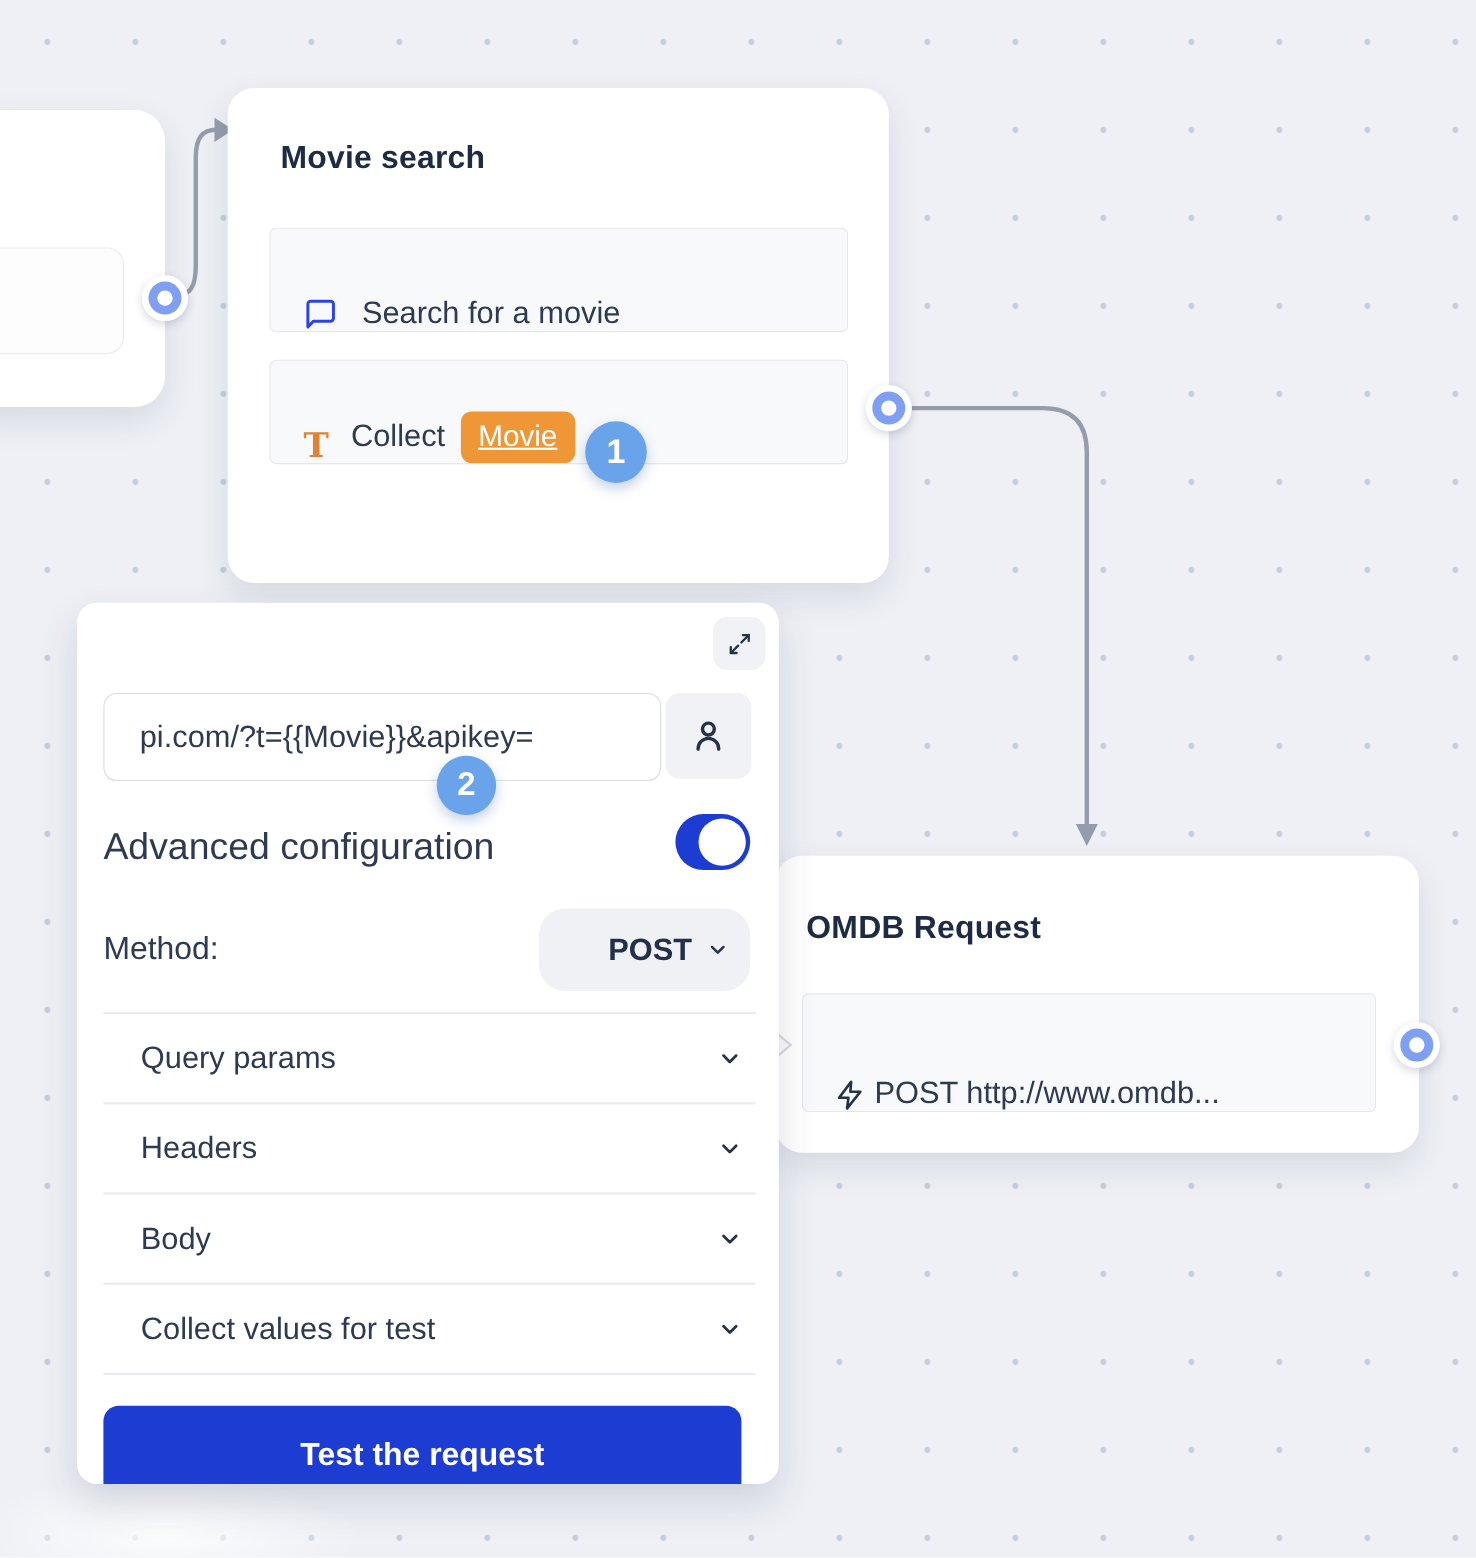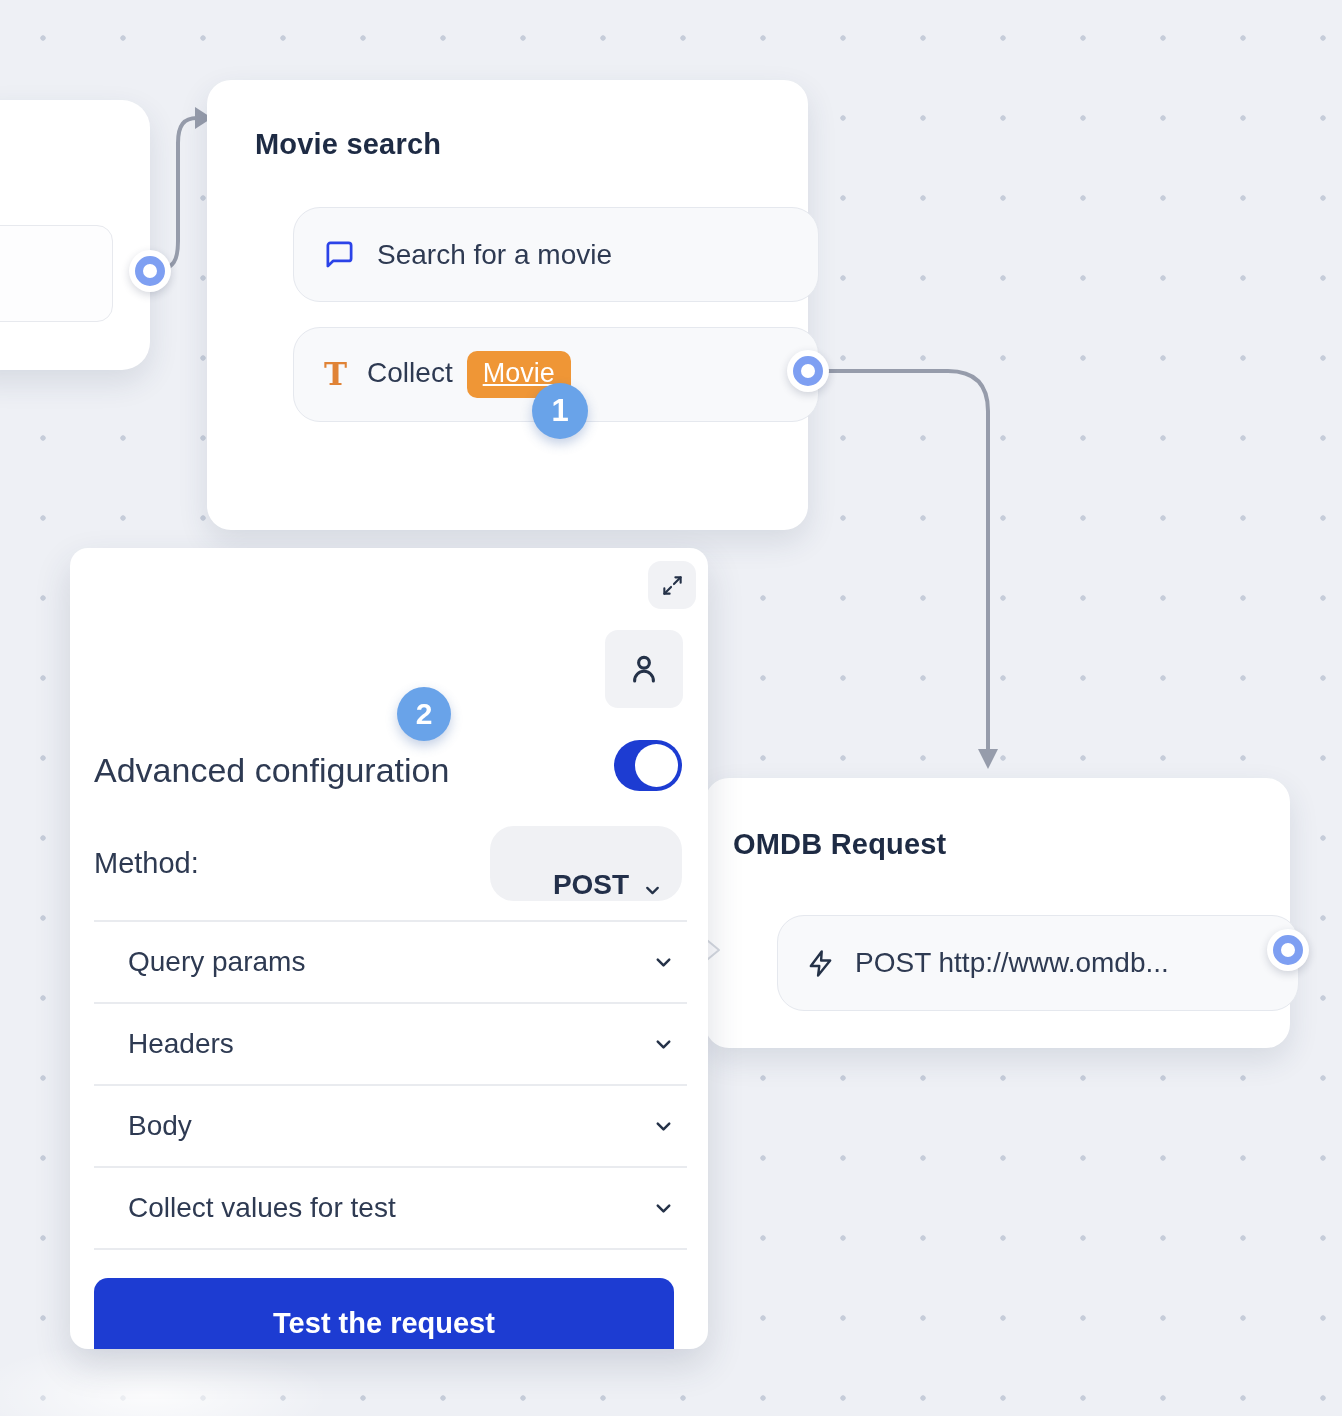--- a/index.html
+++ b/index.html
@@ -23,36 +23,36 @@
   .left-card{ left:-40px; top:100px; width:190px; height:270px; border-radius:28px; z-index:2; }
   .left-card .stub-item{
     position:absolute; left:16px; top:125px; width:137px; height:97px;
     background:#fdfdfe; border:1.5px solid #e7e9ee; border-radius:16px;
   }
 
   .movie-card{ left:207px; top:80px; width:601px; height:450px; z-index:3; }
   .node-title{ position:absolute; left:48px; top:48px; font-size:29px; font-weight:bold; color:#1e2b44; letter-spacing:.2px; }
 
   .node-item{
-    position:absolute; display:flex; align-items:center;
-    background:#f8f9fb; border:1.5px solid #e5e8ee; border-radius:27px;
-    font-size:28px; color:#2e3a52;margin-left:48px;
+    position:absolute; display:flex; align-items:flex-end;
+    background:#f8f9fb; border:1.5px solid #e5e8ee; border-radius:6px;
+    font-size:28px; color:#2e3a52;
   }
   .movie-card .item-1{ left:38px; top:127px; width:526px; height:95px; padding-left:30px; gap:22px; }
   .movie-card .item-2{ left:38px; top:247px; width:526px; height:95px; padding-left:30px; gap:20px; }
 
   .t-glyph{ font-family:"DejaVu Serif", serif; font-weight:bold; font-size:31px; color:#e08336; line-height:1; }
   .var-chip{
     display:inline-block; background:#ef9636; color:#ffffff; font-size:27px;
     border-radius:10px; padding:7px 16px 9px 16px; margin-left:14px;text-decoration:underline;
   }
 
   .omdb-card{ left:705px; top:778px; width:585px; height:270px; z-index:2; }
   .omdb-card .node-title{ left:28px; top:50px; }
-  .omdb-card .item-1{ left:24px; top:137px; width:522px; height:96px; padding-left:28px; gap:20px; }
+  .omdb-card .item-1{ left:24px; top:125px; width:522px; height:108px; padding-left:28px; gap:8px; }
   .omdb-notch{ position:absolute; left:700px; top:934px; z-index:3; }
 
   
   .port{
     position:absolute; width:42px; height:42px; border-radius:50%;
     background:#ffffff; box-shadow:0 3px 9px rgba(30,40,70,.18);
     display:flex; align-items:center; justify-content:center; z-index:4;
   }
   .port .ring{ width:30px; height:30px; border-radius:50%; border:8px solid #7e9ff2; background:#ffffff; }
   .port-left-card{ left:129px; top:250px; }
@@ -95,21 +95,21 @@
   }
   .toggle .knob{
     position:absolute; right:4px; top:4px; width:43px; height:43px;
     background:#ffffff; border-radius:50%;
   }
 
   .method-label{ position:absolute; left:24px; top:299px; font-size:29px; color:#2e3a52; }
   .method-btn{
     position:absolute; left:420px; top:278px; width:192px; height:75px;
     background:#f0f1f4; border:none; border-radius:24px; cursor:pointer;
-    display:flex; align-items:flex-end; justify-content:center; gap:13px;
+    display:flex; align-items:center; justify-content:center; gap:13px;
     font-family:"Liberation Sans", sans-serif; font-size:28px; font-weight:bold; color:#23304a;padding-left:44px;
   }
 
   .divider{ position:absolute; left:24px; width:593px; height:1.5px; background:#e9ebef; }
 
   .section-row{
     position:absolute; left:24px; width:593px; height:82px;
     display:flex; align-items:center; justify-content:space-between;
     padding:0 12px 0 34px; cursor:pointer;
     font-size:28px; color:#2e3a52;
@@ -189,20 +189,21 @@
       <svg width="23" height="23" viewBox="0 0 24 24">
         <g fill="none" stroke="#253248" stroke-width="2.2" stroke-linecap="round" stroke-linejoin="round">
           <polyline points="15 3.5 20.5 3.5 20.5 9"></polyline>
           <polyline points="9 20.5 3.5 20.5 3.5 15"></polyline>
           <line x1="20.5" y1="3.5" x2="13.5" y2="10.5"></line>
           <line x1="3.5" y1="20.5" x2="10.5" y2="13.5"></line>
         </g>
       </svg>
     </button>
 
+    <input class="url-input" value="pi.com/?t={{Movie}}&amp;apikey=" style="">
 
     <button class="icon-btn user-btn">
       <svg width="34" height="34" viewBox="0 0 24 24">
         <g fill="none" stroke="#253248" stroke-width="2.2" stroke-linecap="round">
           <circle cx="12" cy="7.6" r="3.8"></circle>
           <path d="M5.4 20.5 v-0.3 a6.6 6.6 0 0 1 13.2 0 v0.3"></path>
         </g>
       </svg>
     </button>
 

